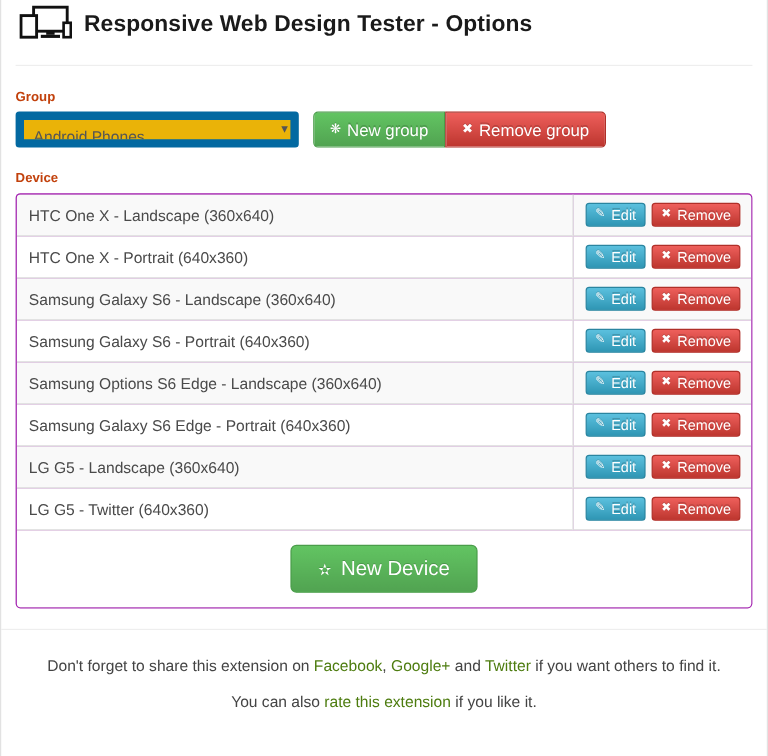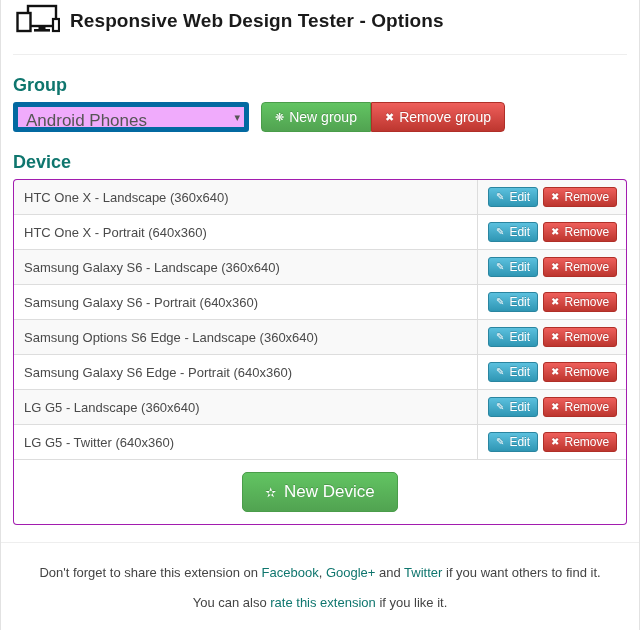--- a/index.html
+++ b/index.html
@@ -52,46 +52,46 @@
   }
   .hr-top {
     border: 0;
     border-top: 1px solid #eeeeee;
     margin: 0 12px 0 12px;
   }
 
   
   .field-label {
     font-weight: bold;
-    font-size: 18px;
-    color: #0f766e;
+    font-size: 11px;
+    color: #c2410c;
     margin: 20px 0 6px 0;
   }
 
   
   .group-row {
     display: flex;
     align-items: stretch;
   }
   .select-wrap {
     position: relative;
     width: 236px;
     flex: 0 0 auto;
   }
   .select-box {
     box-sizing: border-box;
     width: 100%;
     height: 30px;
     line-height: 28px;
     padding: 0 24px 0 8px;
-    border: 5px solid #0369a1;
+    border: 7px solid #0369a1;
     border-radius: 3px;
-    background: #f0abfc;
+    background: #eab308;
     color: #555555;
-    font-size: 17px;
+    font-size: 13px;
     font-family: "Liberation Sans", sans-serif;
     white-space: nowrap;
     overflow: hidden;
     text-overflow: ellipsis;
   }
   .select-chevron {
     position: absolute;
     right: 9px;
     top: 50%;
     transform: translateY(-50%);
@@ -198,21 +198,21 @@
     margin: 17px 0 0 0;
   }
   .footer {
     text-align: center;
     font-size: 13px;
     color: #444;
     padding-top: 15px;
     line-height: 30px;
   }
   .footer a {
-    color: #0f766e;
+    color: #4d7c0f;
     text-decoration: none;
   }
 </style>
 </head>
 <body>
 
 <div class="page">
 
   <div class="inner">
     <div class="header">

